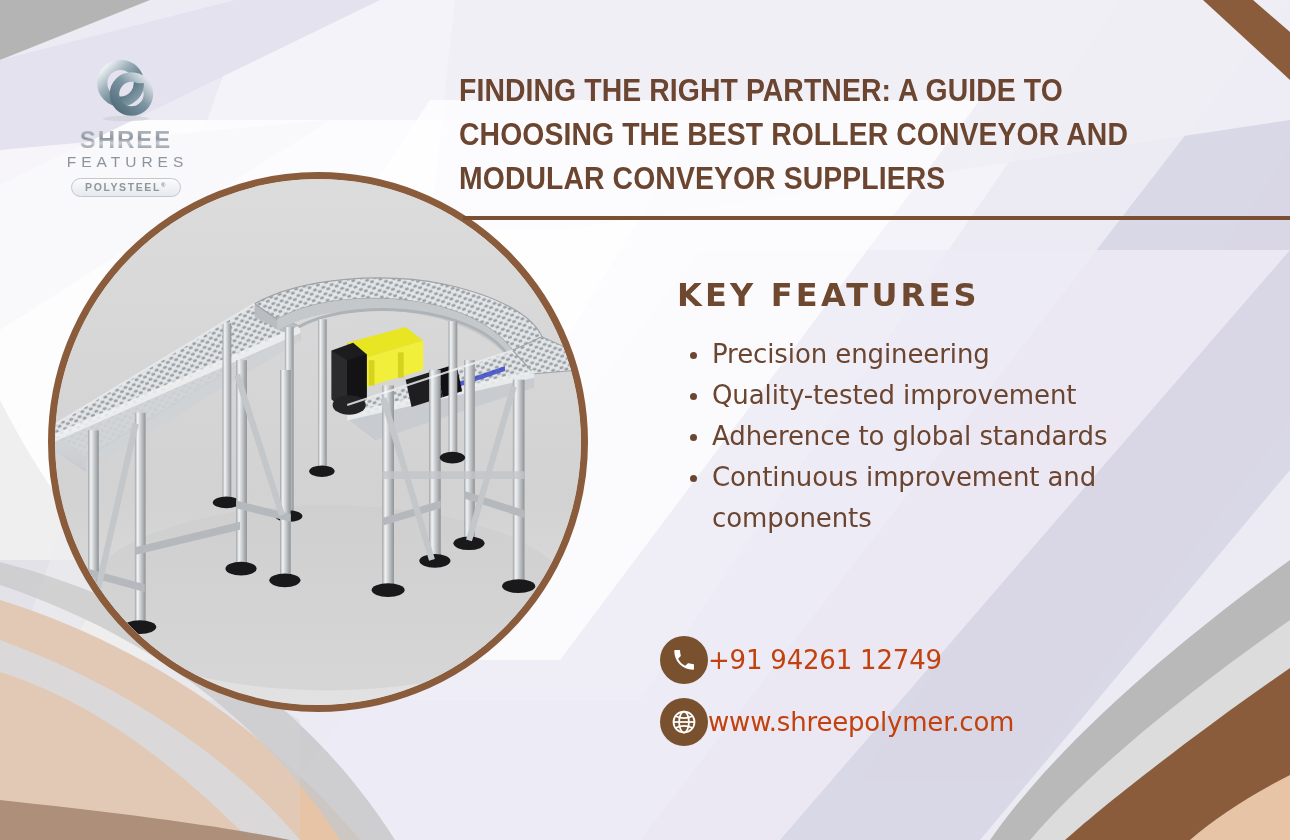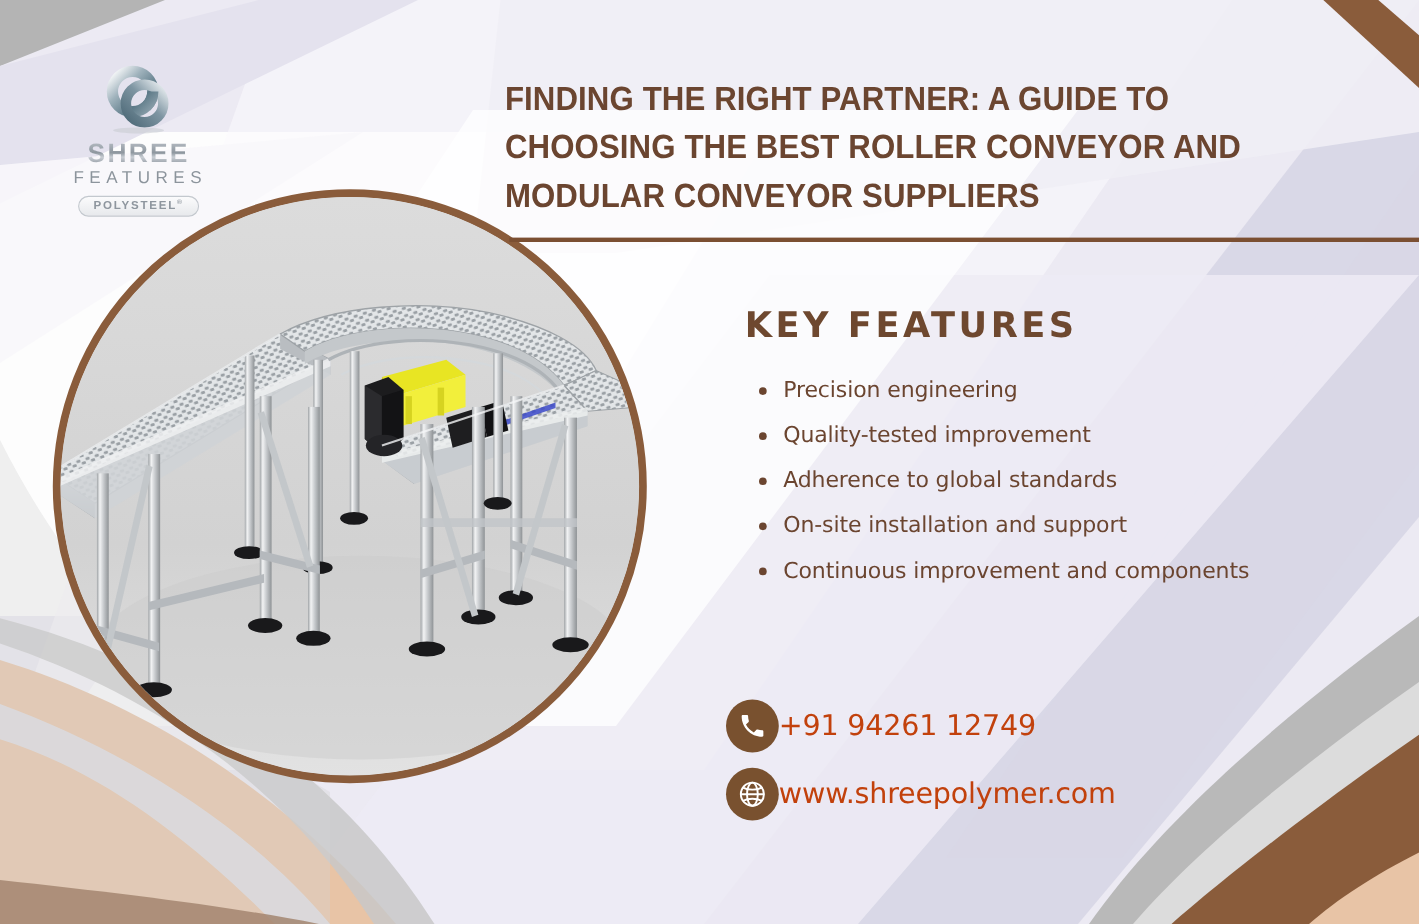--- a/index.html
+++ b/index.html
@@ -143,21 +143,21 @@
     left: 678px;
     top: 334px;
     width: 540px;
     margin: 0;
     padding: 0 0 0 34px;
     list-style: none;
   }
   .kf-list li {
     position: relative;
     font-family: "DejaVu Sans", sans-serif;
-    font-size: 20px;
+    font-size: 26px;
     line-height: 41px;
     color: #6b4530;
     letter-spacing: -0.1px;
   }
   .kf-list li::before {
     content: "";
     position: absolute;
     left: -22px;
     top: 18px;
     width: 7px;
@@ -394,21 +394,20 @@
   <h1 class="headline">FINDING THE RIGHT PARTNER: A GUIDE TO CHOOSING THE BEST ROLLER CONVEYOR AND MODULAR CONVEYOR SUPPLIERS</h1>
 
   <div class="rule"></div>
 
   <h2 class="kf-title">KEY FEATURES</h2>
 
   <ul class="kf-list">
     <li>Precision engineering</li>
     <li>Quality-tested improvement</li>
     <li>Adherence to global standards</li>
-    <li>On-site installation and support</li>
     <li>Continuous improvement and components</li>
   </ul>
 
   <div class="contact">
 
     <div class="contact-row">
       <span class="contact-icon">
         <svg width="26" height="26" viewBox="0 0 24 24">
           <path fill="#ffffff" d="M6.6 10.8c1.5 2.9 3.7 5.1 6.6 6.6l2.2-2.2c.3-.3.7-.4 1.1-.2 1.2.4 2.4.6 3.7.6.6 0 1 .4 1 1V20c0 .6-.4 1-1 1C10.7 21 3 13.3 3 3.8c0-.6.4-1 1-1h3.4c.6 0 1 .4 1 1 0 1.3.2 2.5.6 3.7.1.4 0 .8-.2 1.1l-2.2 2.2z"></path>
         </svg>

